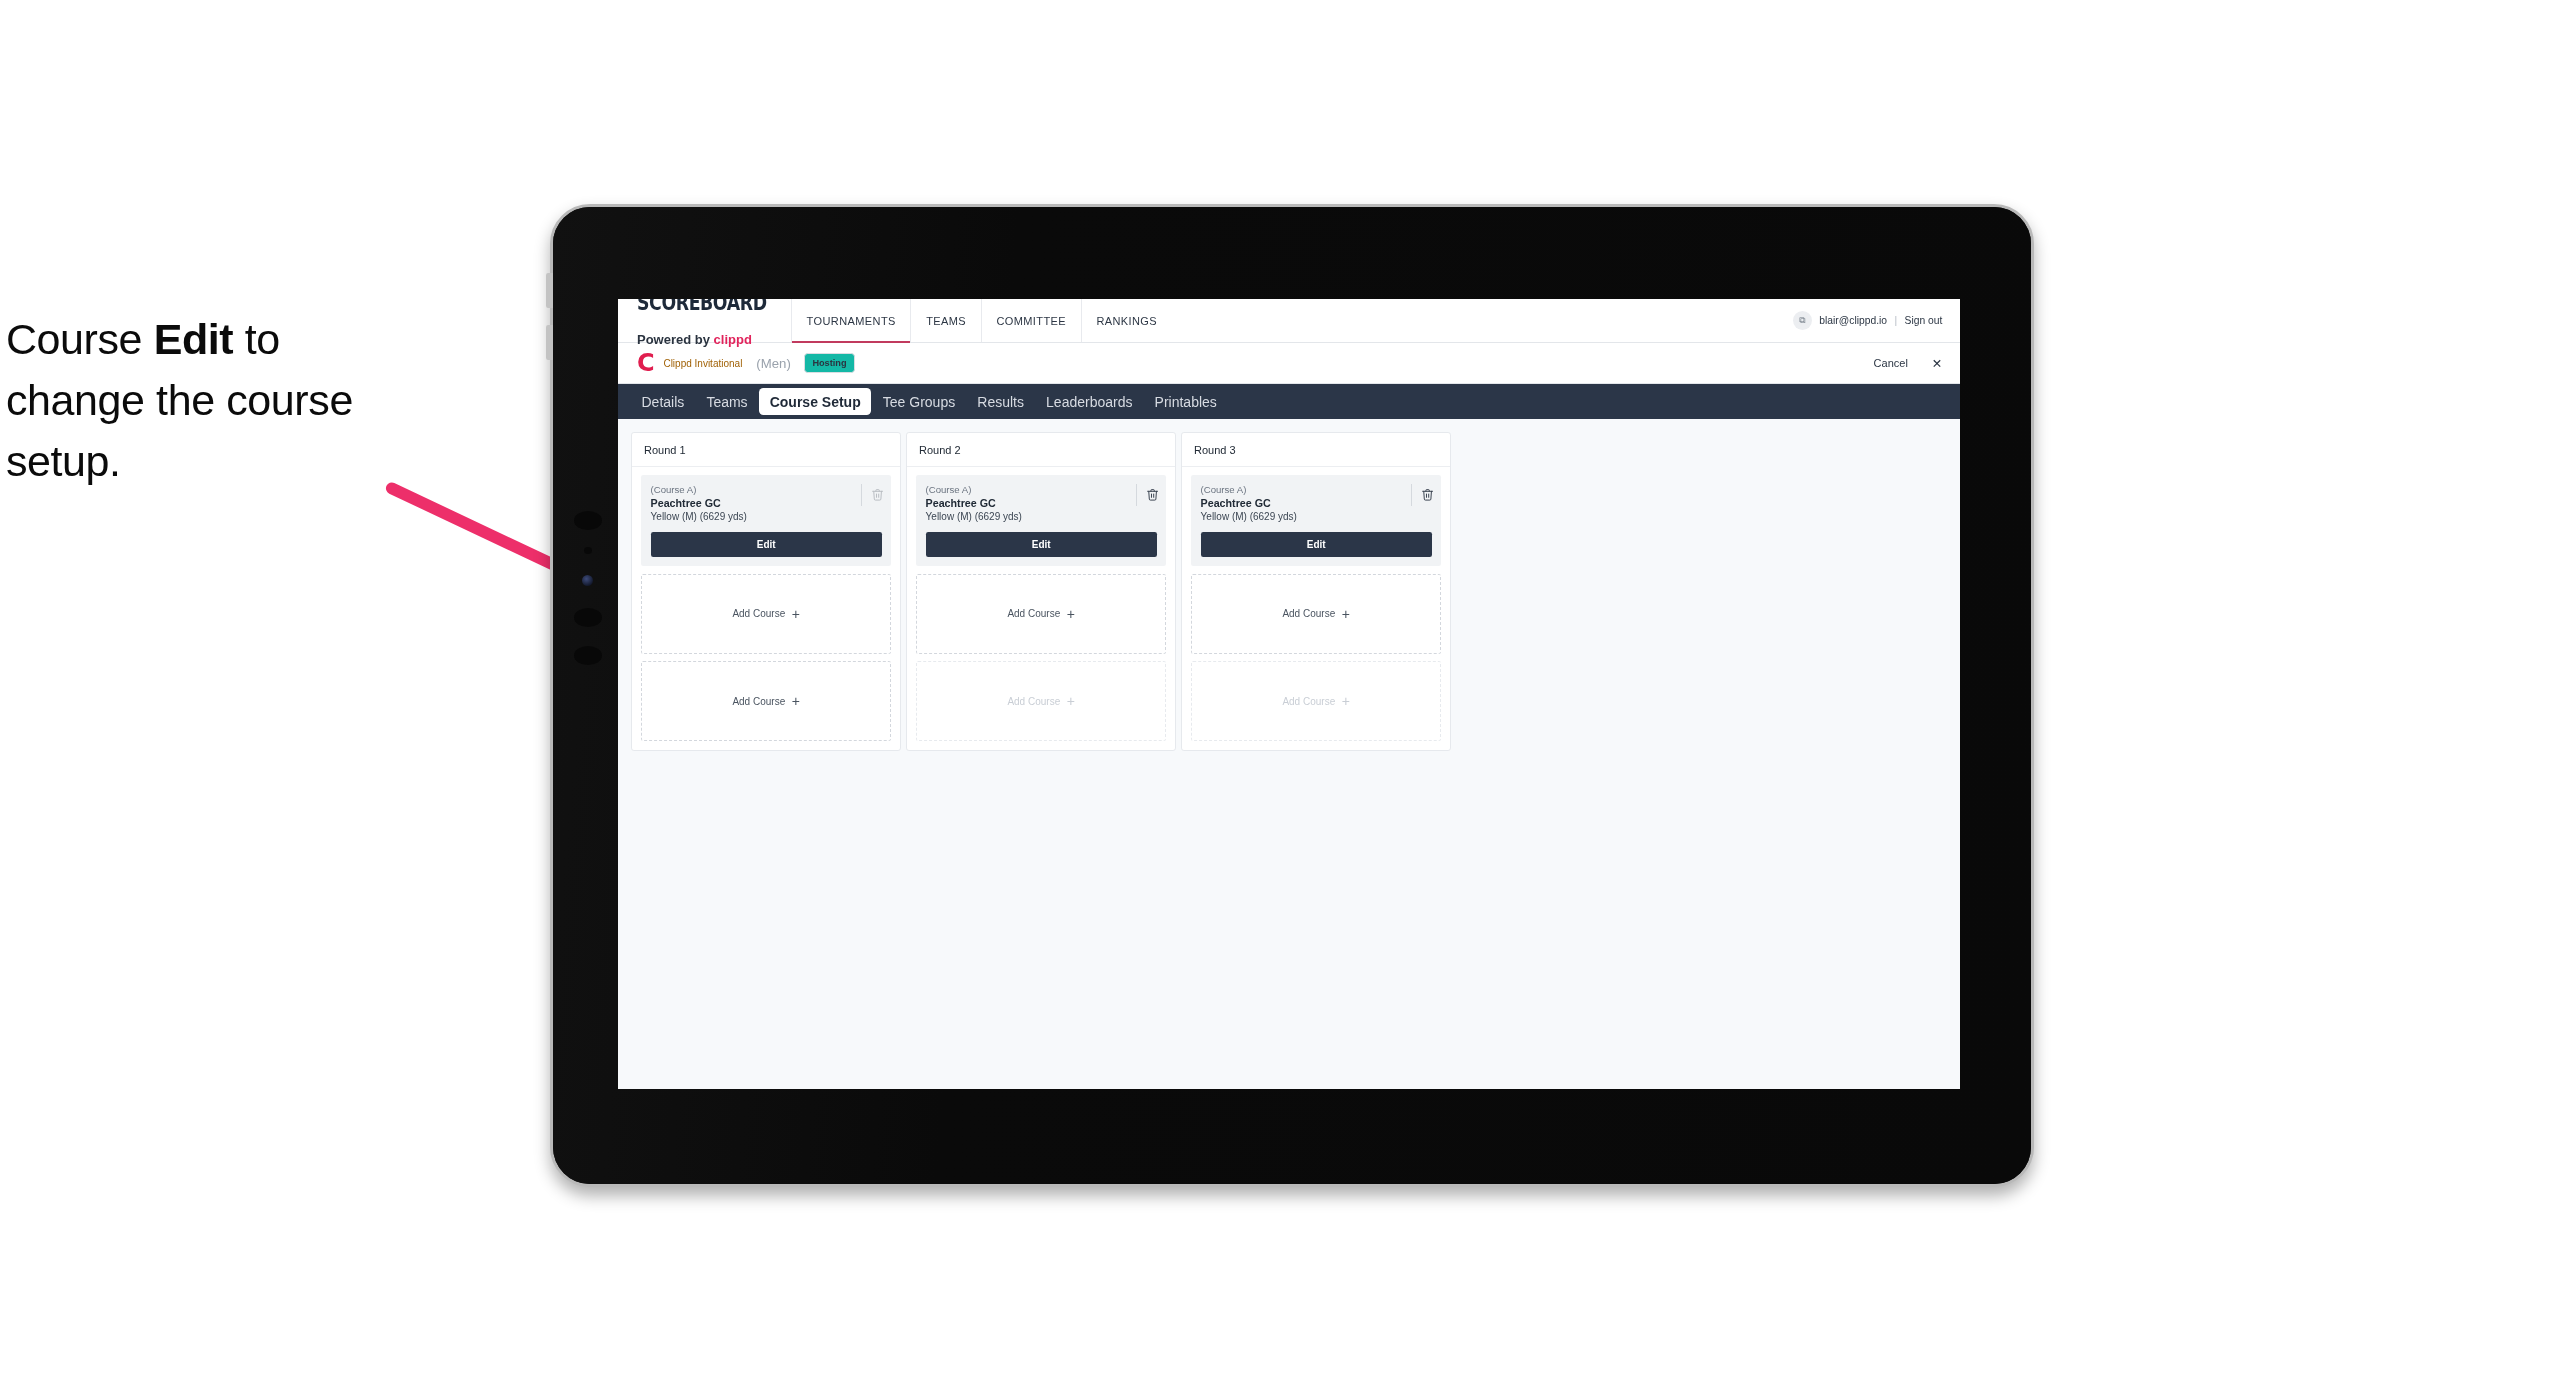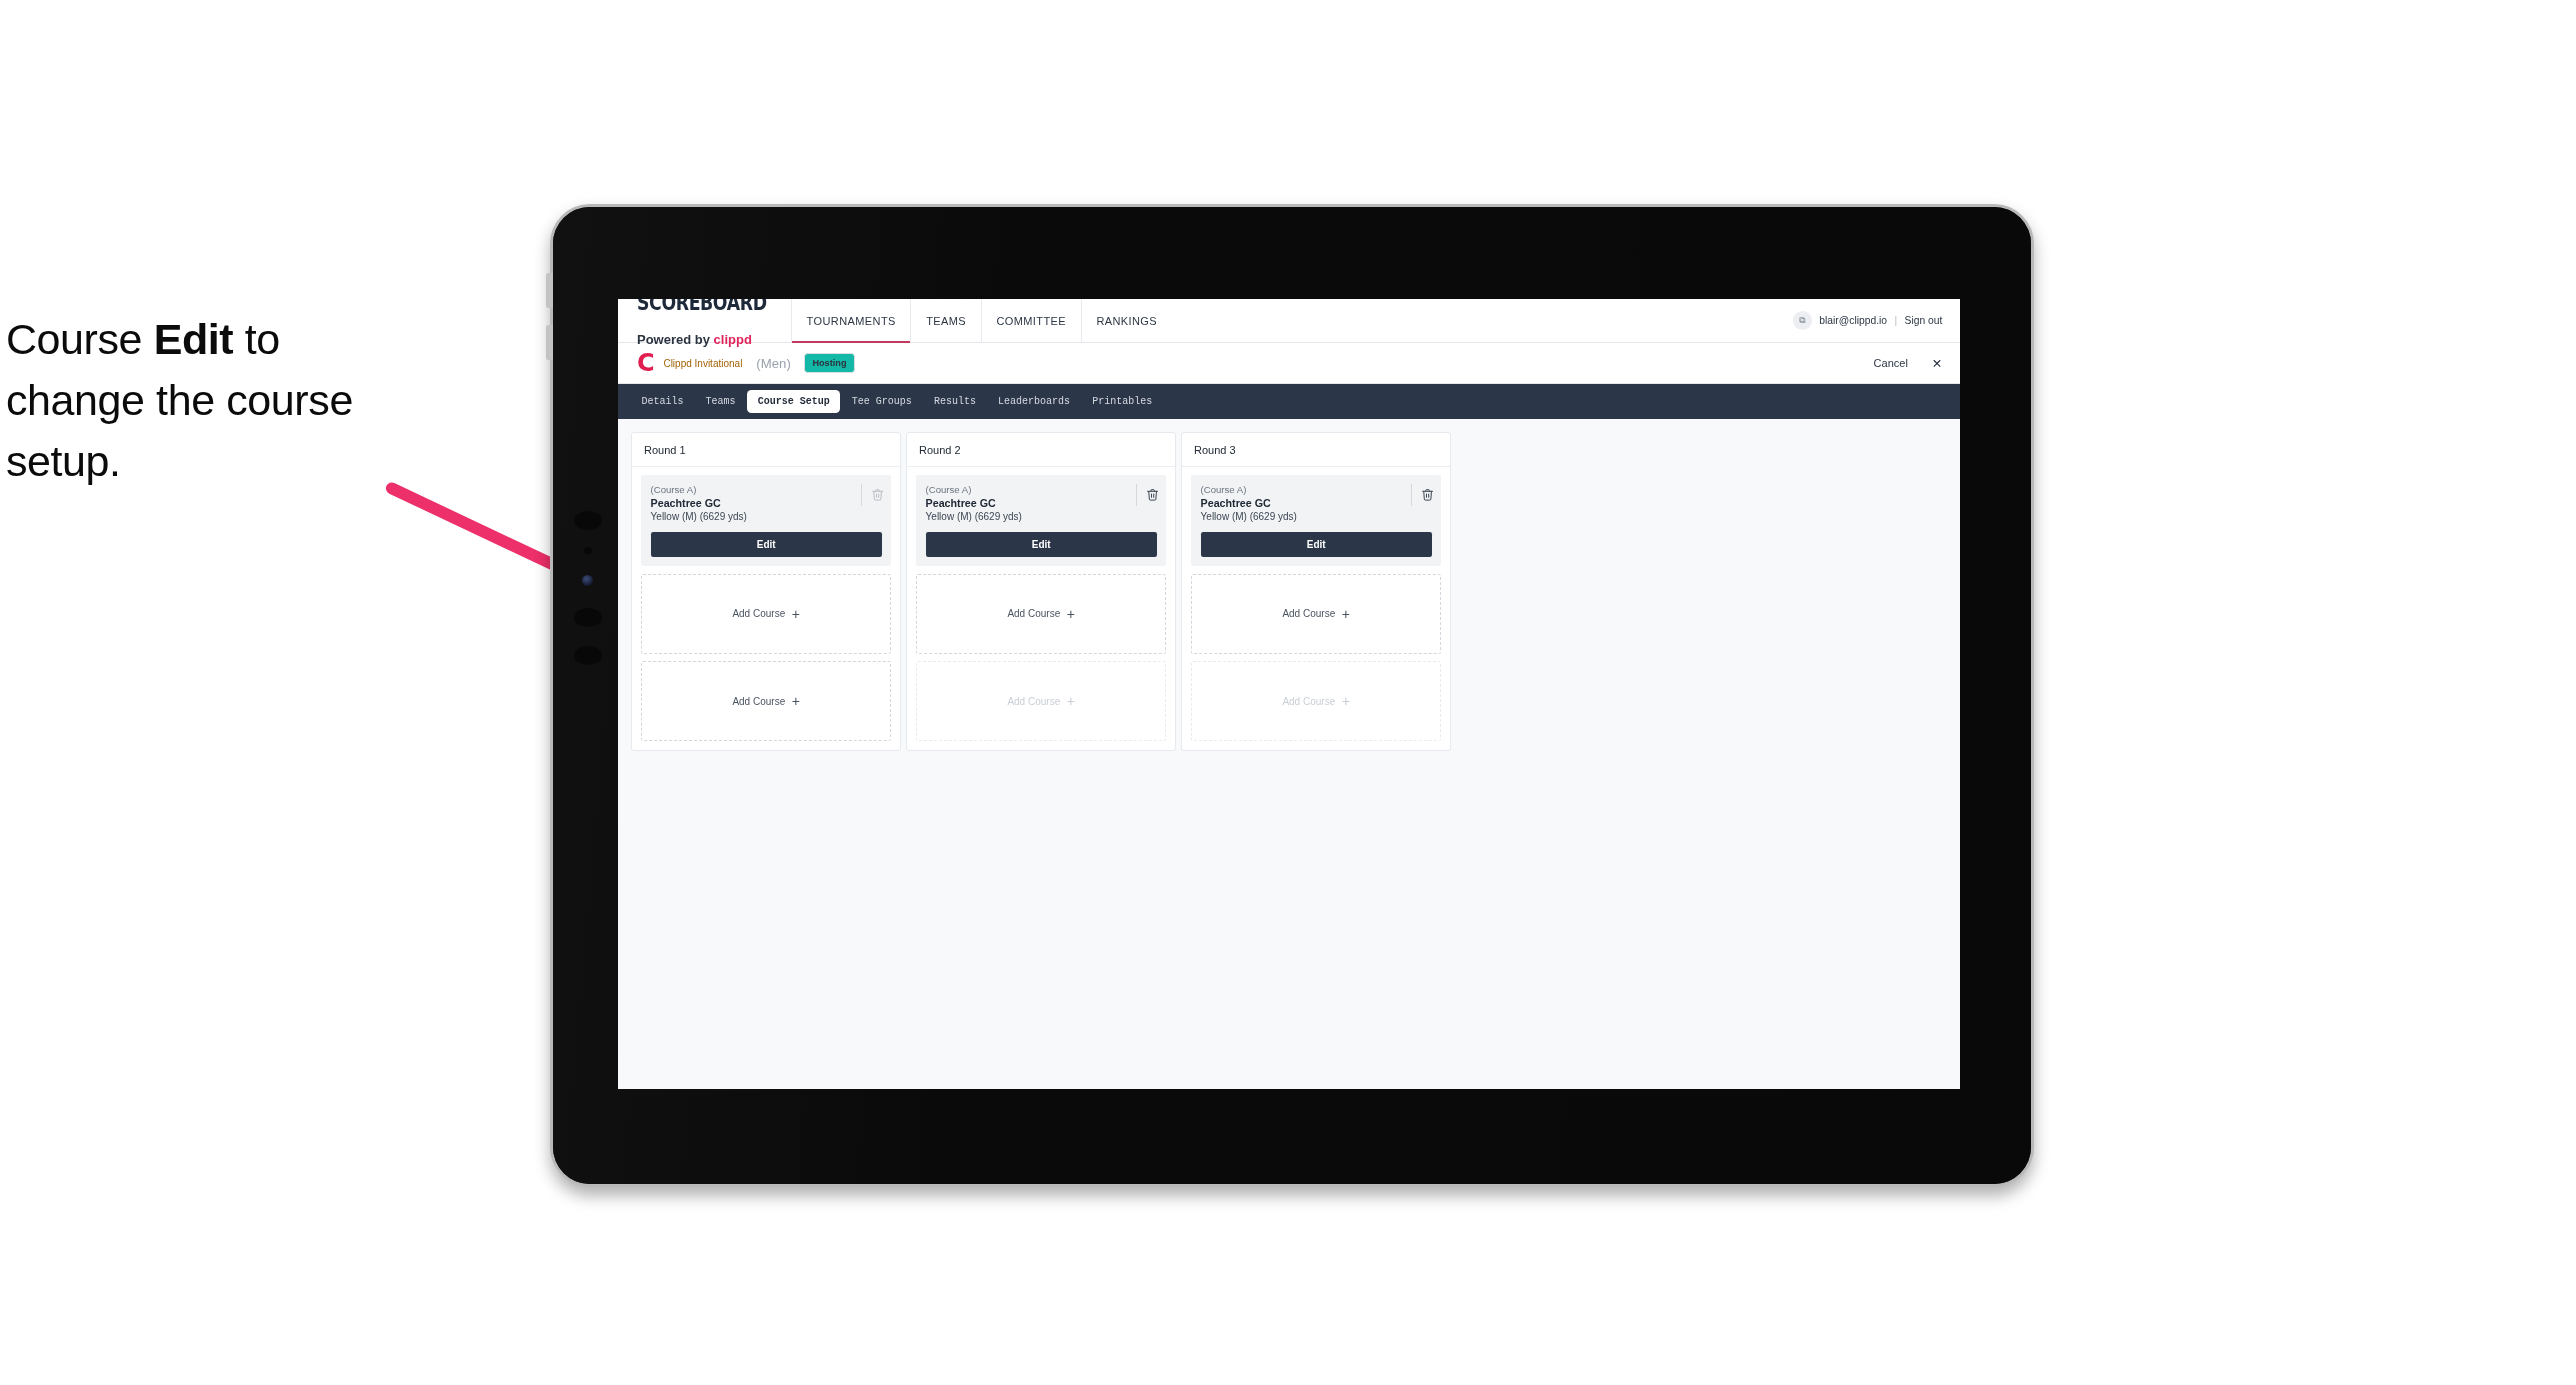--- a/index.html
+++ b/index.html
@@ -217,27 +217,26 @@
   
   #tabbar {
     height: 35px;
     background: #2b3648;
     display: flex;
     align-items: center;
     padding: 0 13.2px;
     gap: 1.5px;
   }
   .tab {
-    font-size: 10px;
+    font-size: 14px;
     color: #d7dbe2;
     padding: 5.9px 10.3px;
     border-radius: 4.4px;
     cursor: pointer;
     white-space: nowrap;
-    font-family: Liberation Mono, monospace;
   }
   .tab.active {
     background: #ffffff;
     color: #1f2937;
     font-weight: 600;
   }
 
   
   #content {
     padding: 13.2px 0 0 13.2px;

